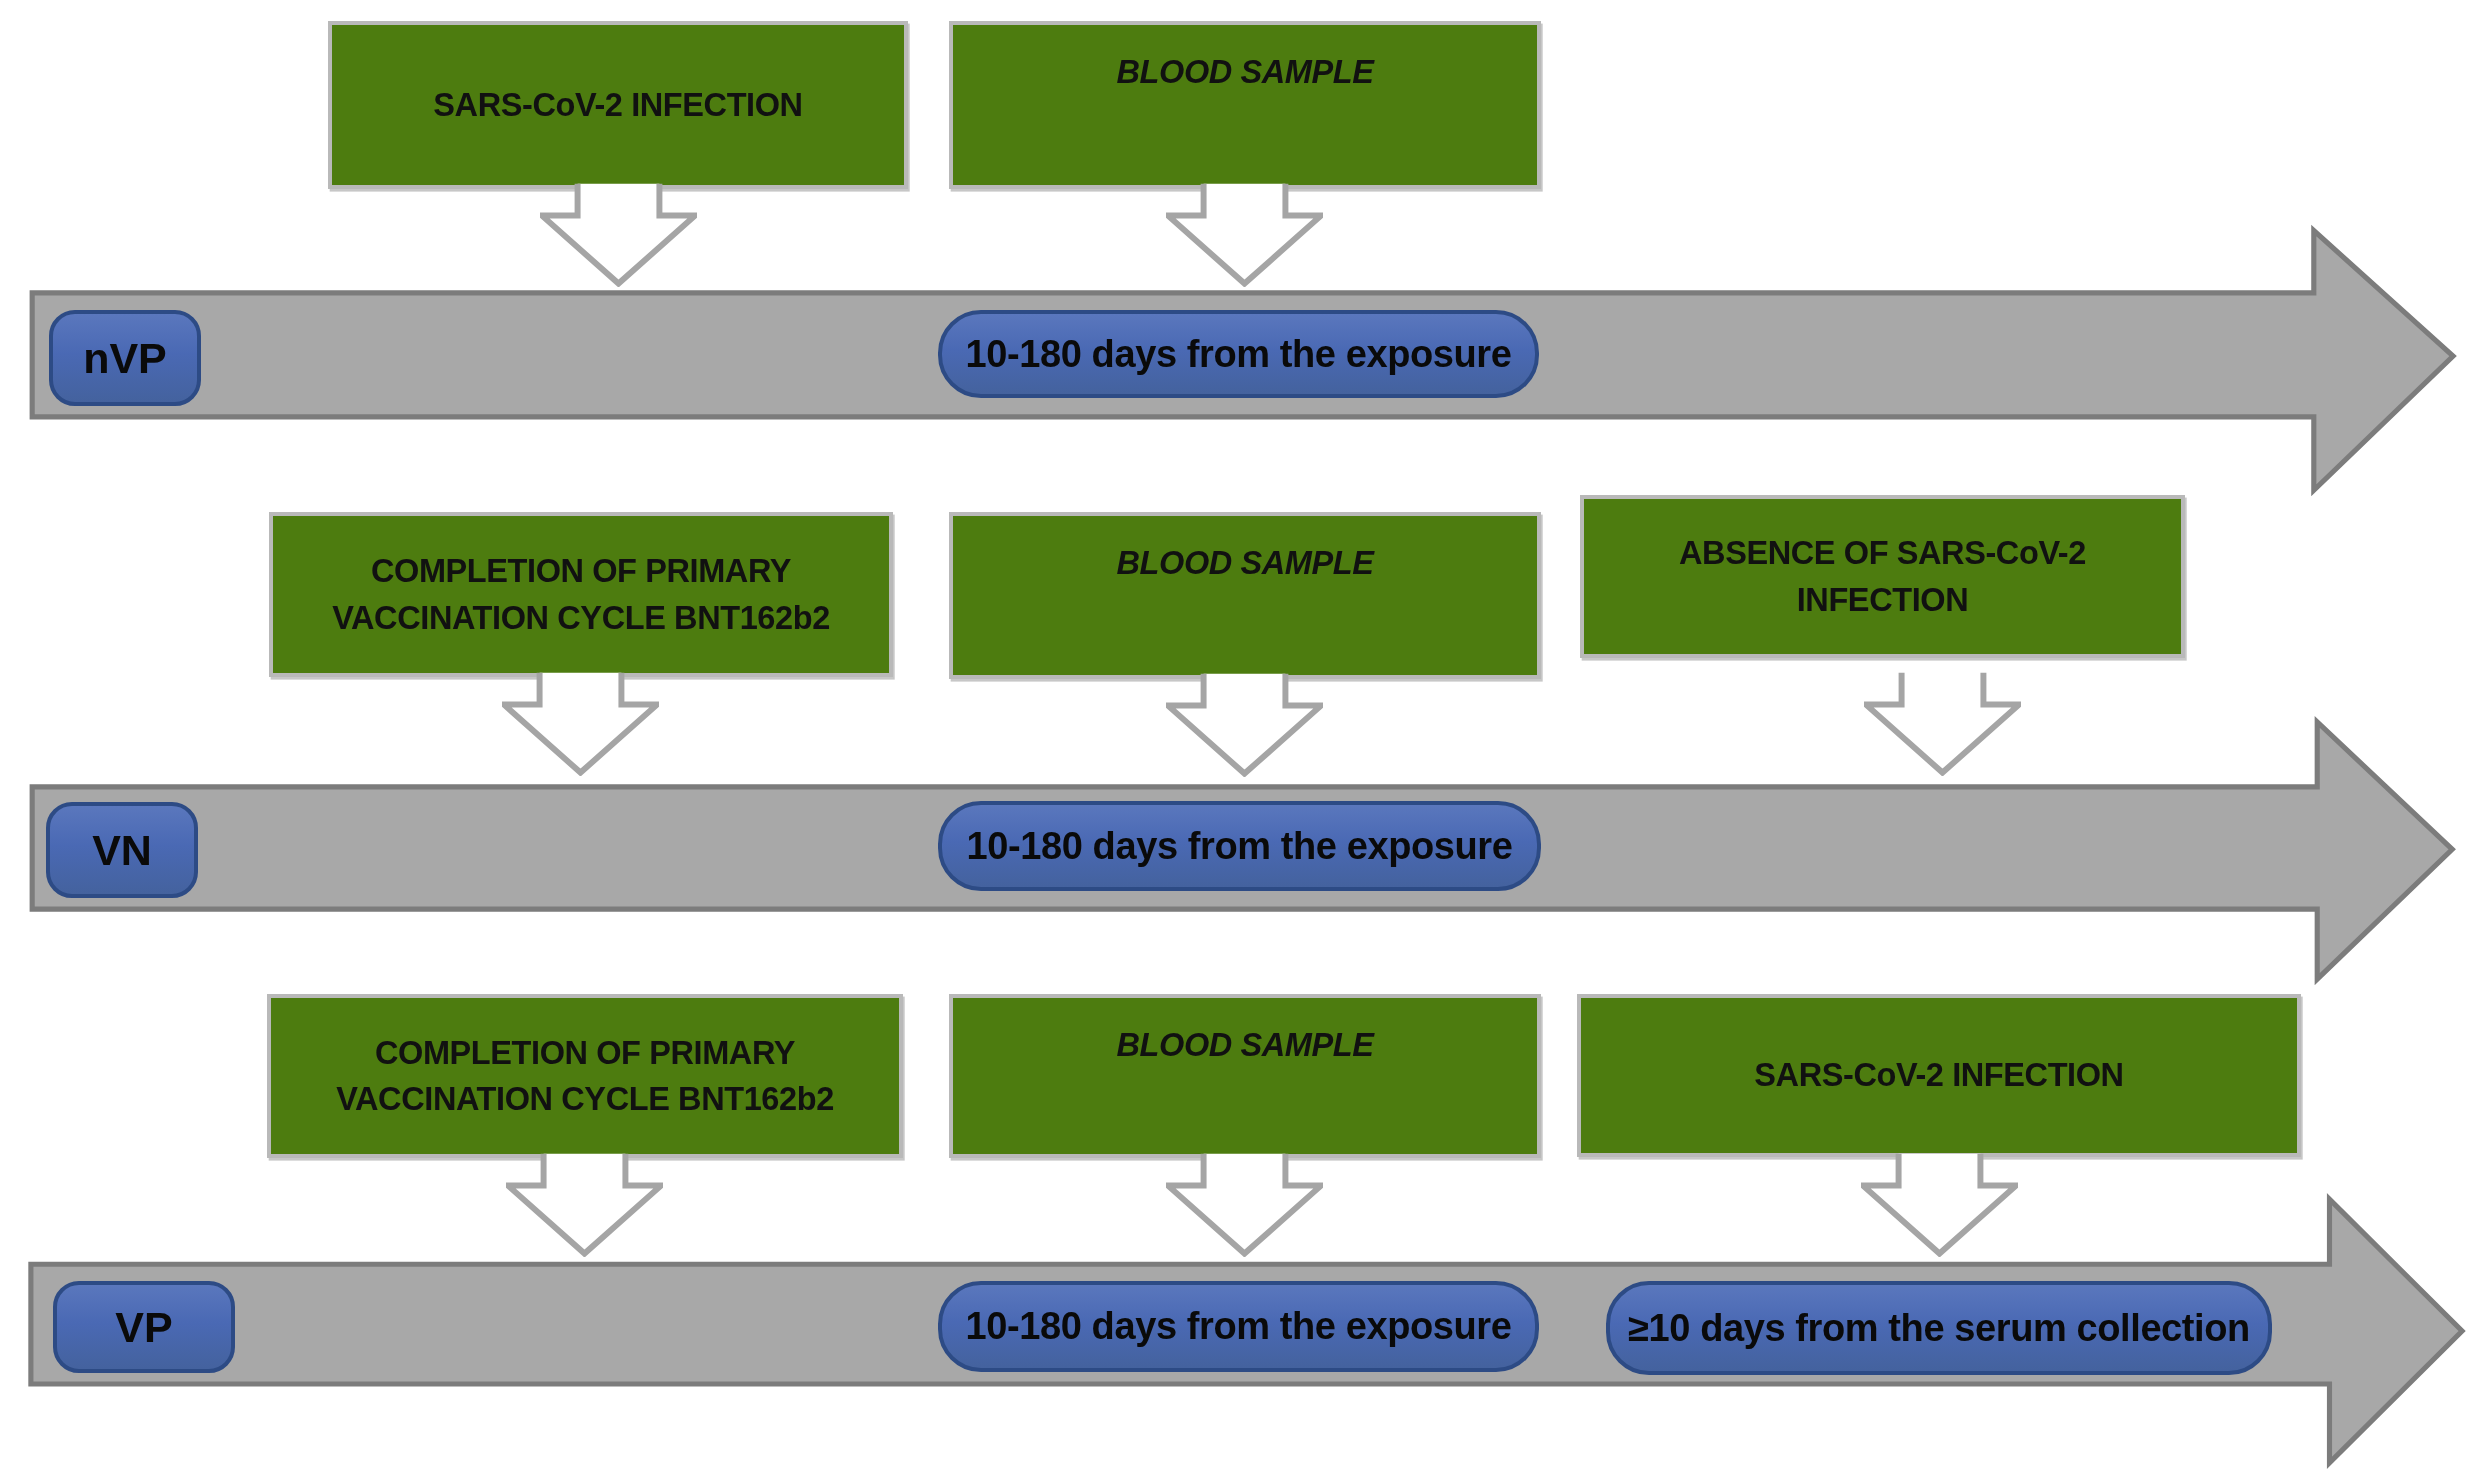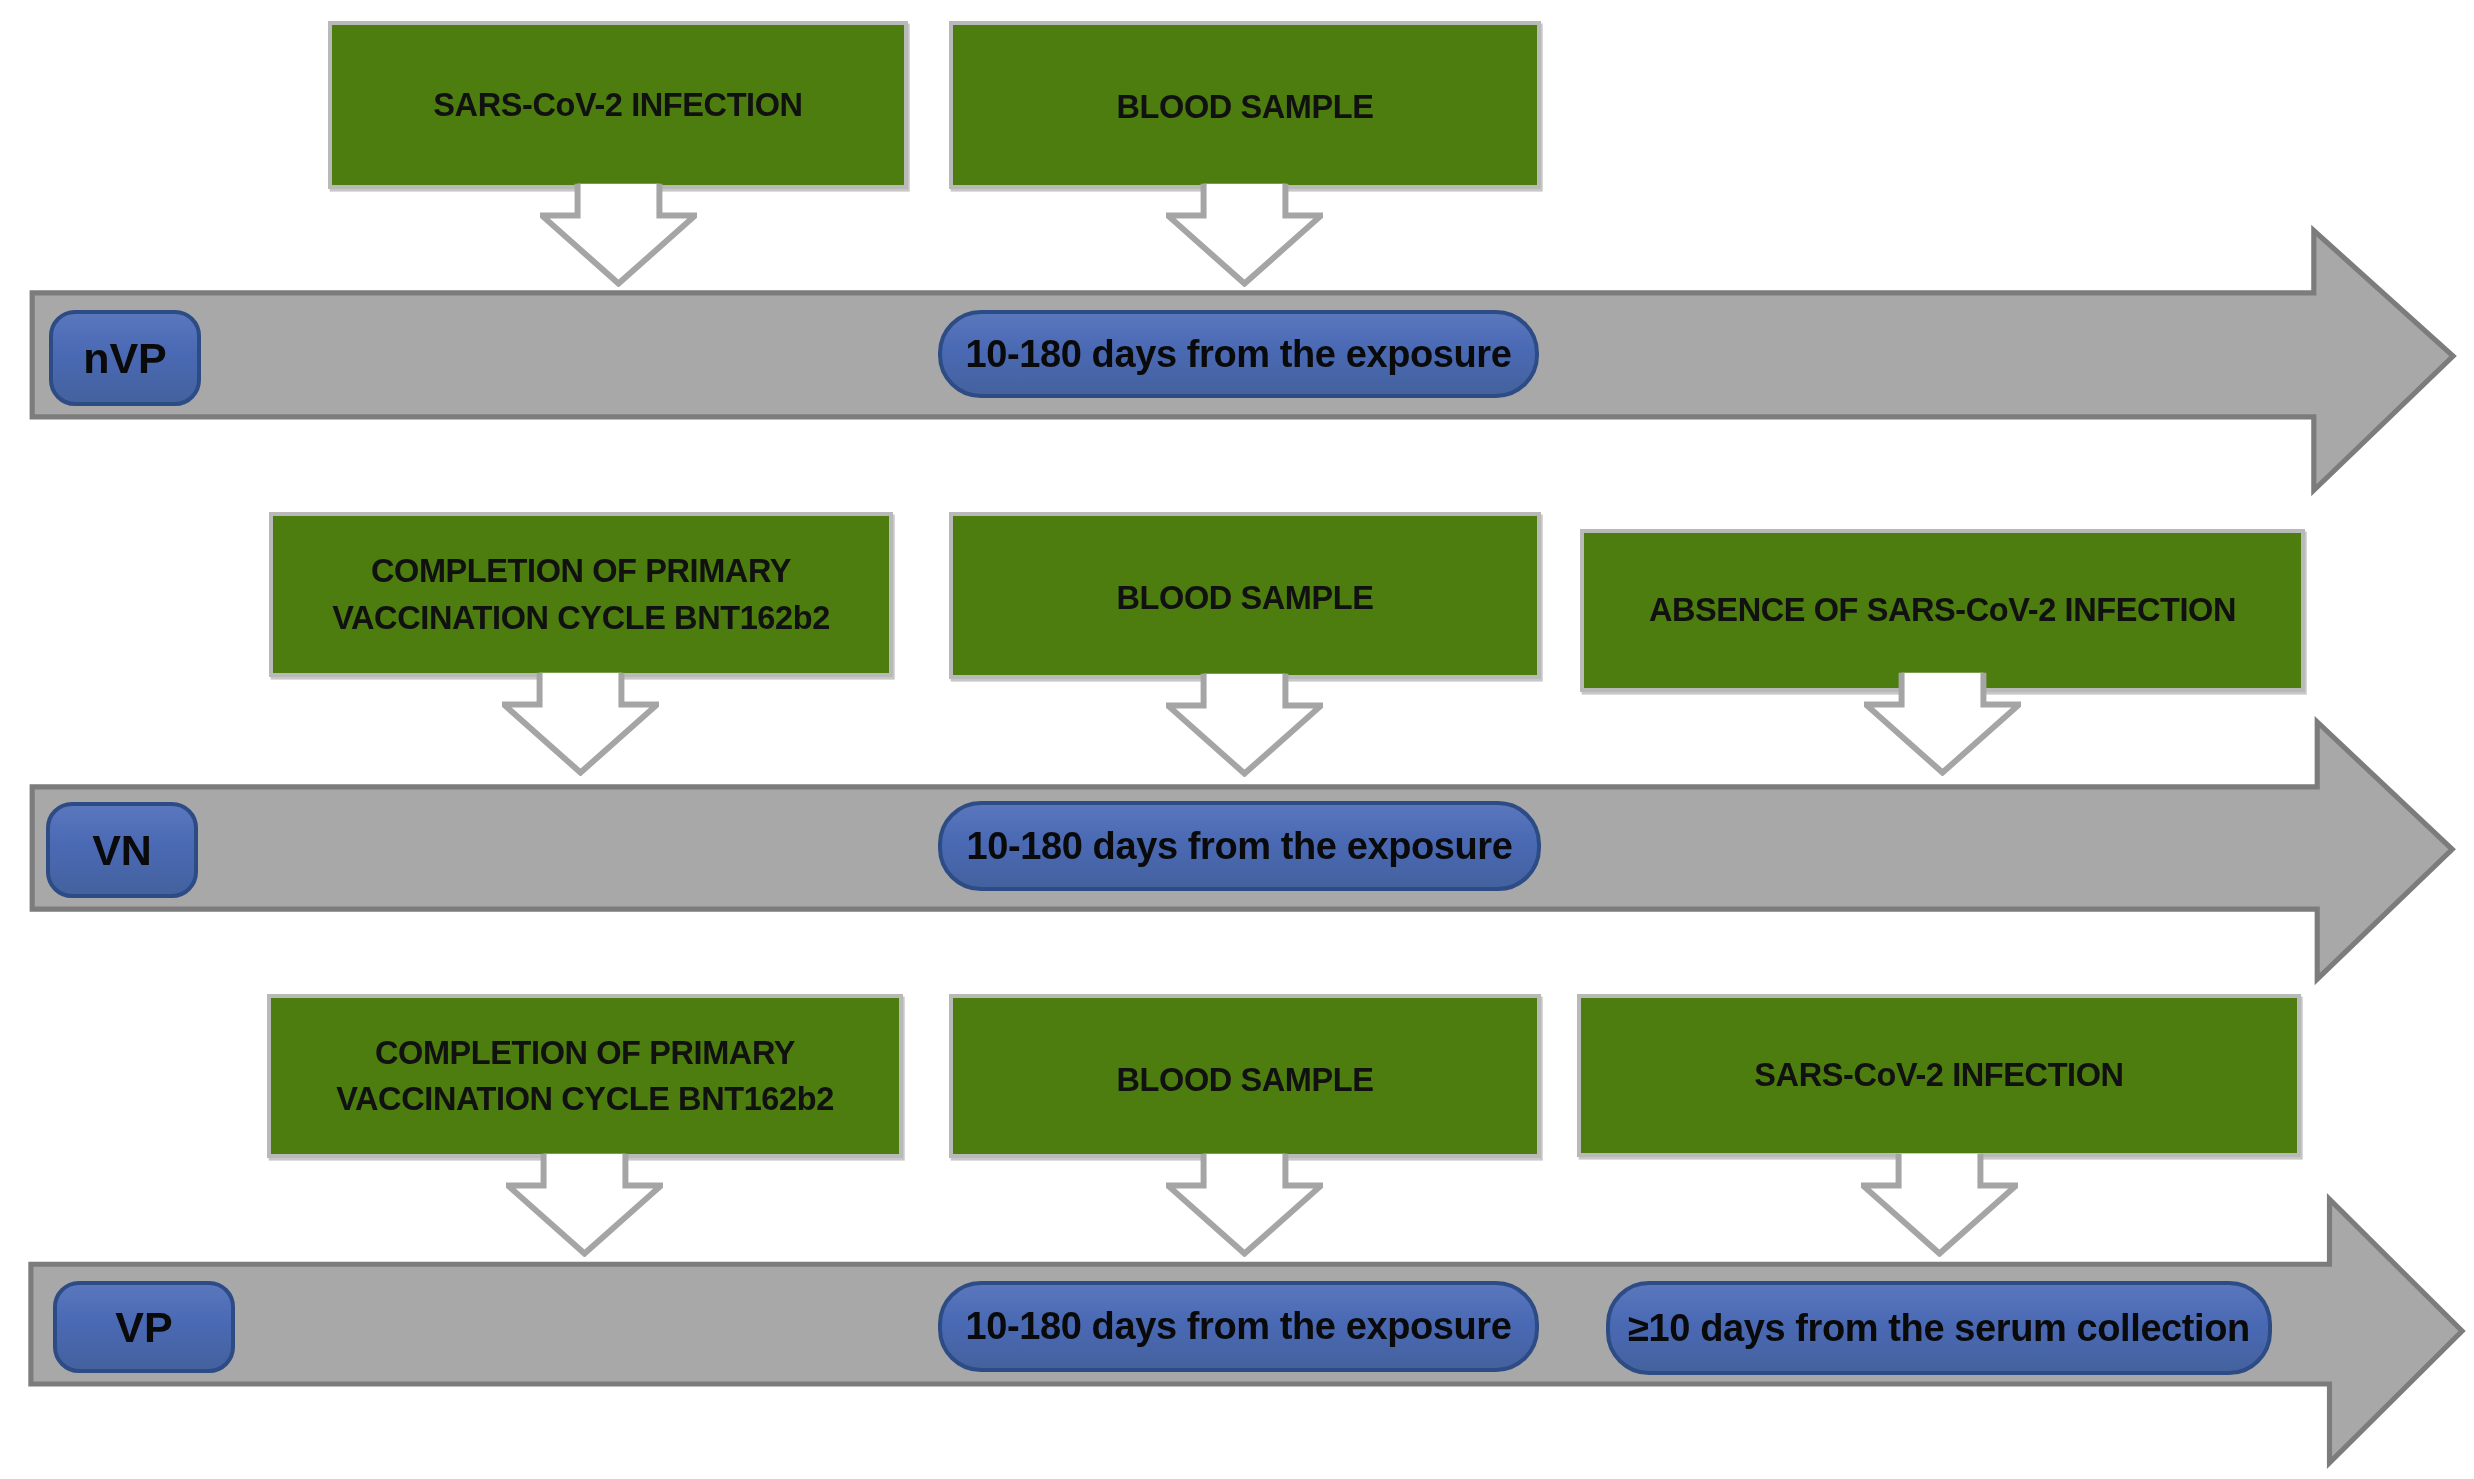--- a/index.html
+++ b/index.html
@@ -6,21 +6,21 @@
   body{width:2475px;height:1479px;position:relative;overflow:hidden;
        font-family:"Liberation Sans", sans-serif;color:#0d0d0d;}
   .stage{position:absolute;inset:0;}
 
   
   .evbox{position:absolute;background:#4d7c0f;border:4.3px solid #b9b9b9;
          box-shadow:1.7px 2.6px 0 rgba(130,130,130,.45);
          display:flex;align-items:center;justify-content:center;
          text-align:center;font-weight:bold;font-size:32.5px;line-height:1.42;
          letter-spacing:-0.4px;color:#111;box-sizing:border-box;padding:0 29px;}
-  .evbox.raise{align-items:flex-start;padding-top:59px;}
+  .evbox.raise{align-items:flex-start;padding-top:24px;font-style:italic;}
 
   
   .connector{position:absolute;width:157px;height:104px;z-index:3;}
 
   
   .bar-svg{position:absolute;left:0;z-index:1;}
 
   
   .badge,.pill{position:absolute;z-index:4;box-sizing:border-box;
       background:#4a69b4;border:4.3px solid #2d4b85;color:#0a0a0a;
@@ -58,21 +58,21 @@
   <div class="pill" style="left:938px;top:310px;width:601px;height:88px;">
     <span>10-180 days from the exposure</span>
   </div>
 
   <div class="evbox" style="left:269px;top:512px;width:624px;height:165px;">
     <span>COMPLETION OF PRIMARY VACCINATION CYCLE BNT162b2</span>
   </div>
   <div class="evbox raise" style="left:949px;top:512px;width:592px;height:167px;">
     <span>BLOOD SAMPLE</span>
   </div>
-  <div class="evbox" style="left:1580px;top:529px;width:725px;height:163px;">
+  <div class="evbox" style="left:1580px;top:495px;width:605px;height:163px;">
     <span>ABSENCE OF SARS-CoV-2 INFECTION</span>
   </div>
 
   <svg class="connector" style="left:502px;top:672px;" viewBox="0 0 184 122">
     <path d="M44,1 L44,38 L2,38 L92,118 L182,38 L140,38 L140,1" fill="#ffffff" stroke="#a5a5a5" stroke-width="7"></path>
   </svg>
   <svg class="connector" style="left:1166px;top:673px;" viewBox="0 0 184 122">
     <path d="M44,1 L44,38 L2,38 L92,118 L182,38 L140,38 L140,1" fill="#ffffff" stroke="#a5a5a5" stroke-width="7"></path>
   </svg>
   <svg class="connector" style="left:1864px;top:672px;" viewBox="0 0 184 122">

